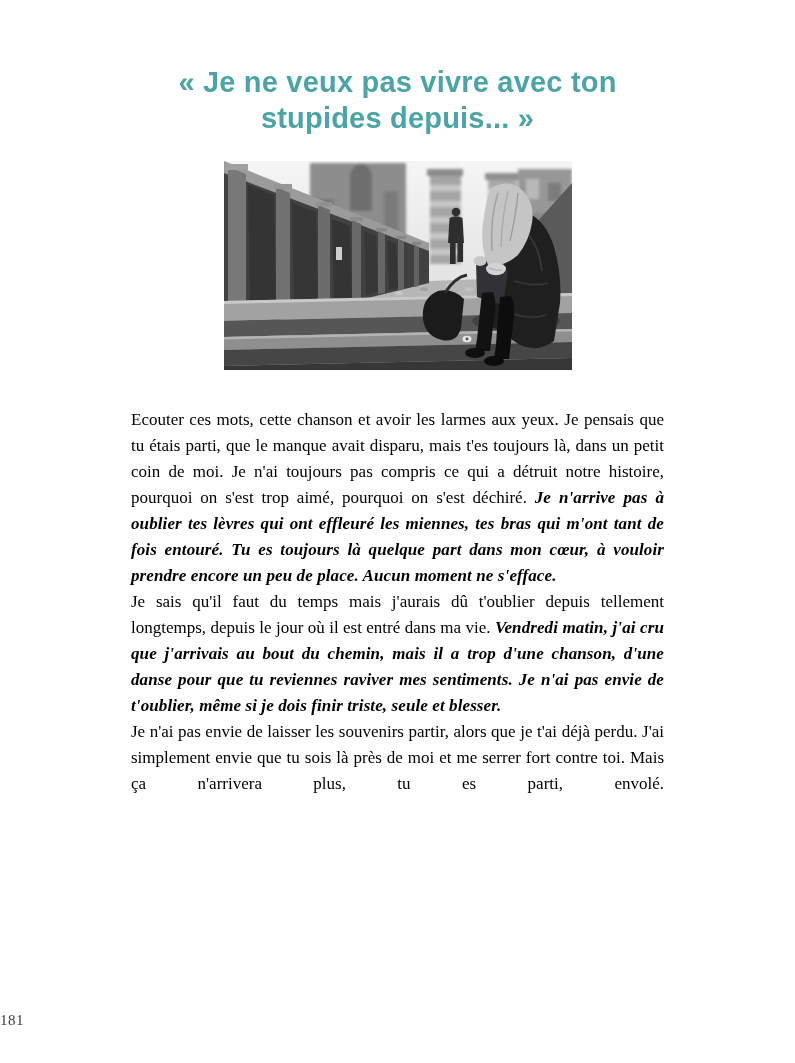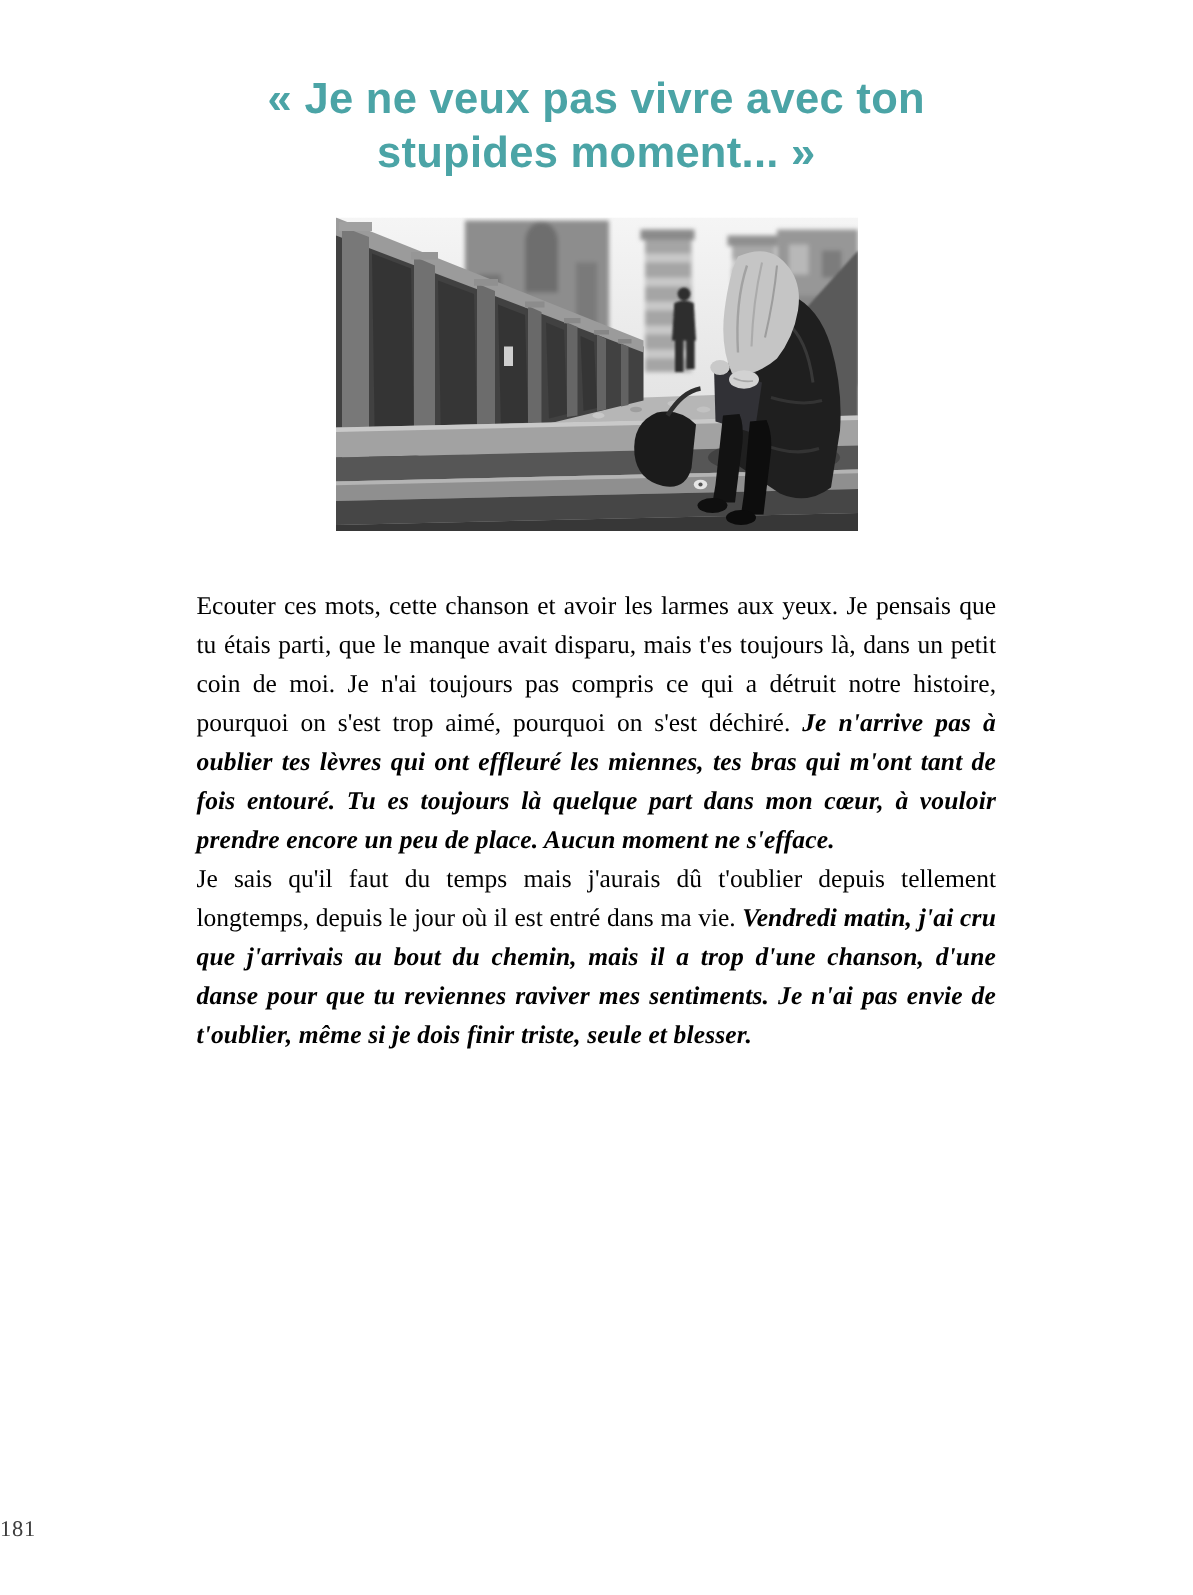--- a/index.html
+++ b/index.html
@@ -12,21 +12,21 @@
     position:relative;
     width:795px;height:1063px;
     margin:0 auto;
     background:#ffffff;
     font-family:"Liberation Serif", serif;
     overflow:hidden;
   }
   
   .quote-heading{
     margin:0;
-    padding-top:48px;
+    padding-top:64px;
     text-align:center;
     font-family:"Liberation Sans", sans-serif;
     font-weight:700;
     font-size:29px;
     line-height:36px;
     letter-spacing:0.2px;
     color:var(--accent);
   }
   .quote-heading .hline{display:block;}
   
@@ -57,21 +57,21 @@
     color:var(--pagenum-ink);
   }
 </style>
 </head>
 <body>
 
 <div class="page">
 
   <h1 class="quote-heading">
     <span class="hline">« Je ne veux pas vivre avec ton</span>
-    <span class="hline">stupides moment... »</span>
+    <span class="hline">stupides depuis... »</span>
   </h1>
 
   <figure class="photo-wrap" style="margin-top:25px;" role="img" aria-label="Photo noir et blanc : jeune femme aux longs cheveux blonds assise sur des marches en pierre le long d'un mur de briques, un homme s'éloignant au loin sur les pavés">
     <svg viewBox="0 0 348 209" width="348" height="209" aria-hidden="true">
       <defs>
         <linearGradient id="sky" x1="0" y1="0" x2="0" y2="1">
           <stop offset="0" stop-color="#f5f5f5"></stop>
             <stop offset="1" stop-color="#d8d8d8"></stop>
         </linearGradient>
         <filter id="blurA" x="-10%" y="-10%" width="120%" height="120%">
@@ -205,17 +205,18 @@
         <ellipse cx="251" cy="192" rx="10" ry="5" fill="#0f0f0f"></ellipse>
         <path d="M276 136 q-3 30 -4 48 l-2 14 h15 l5 -42 q1 -12 -3 -21 z" fill="#0d0d0d"></path>
         <ellipse cx="270" cy="200" rx="10" ry="5" fill="#0c0c0c"></ellipse>
       </g>
     </svg>
   </figure>
 
   <div class="bodytext">
     <p><span>Ecouter ces mots, cette chanson et avoir les larmes aux yeux. Je pensais que tu étais parti, que le manque avait disparu, mais t'es toujours là, dans un petit coin de moi. Je n'ai toujours pas compris ce qui a détruit notre histoire, pourquoi on s'est trop aimé, pourquoi on s'est déchiré. </span><b><i>Je n'arrive pas à oublier tes lèvres qui ont effleuré les miennes, tes bras qui m'ont tant de fois entouré. Tu es toujours là quelque part dans mon cœur, à vouloir prendre encore un peu de place. Aucun moment ne s'efface.</i></b></p>
     <p><span>Je sais qu'il faut du temps mais j'aurais dû t'oublier depuis tellement longtemps, depuis le jour où il est entré dans ma vie. </span><b><i>Vendredi matin, j'ai cru que j'arrivais au bout du chemin, mais il a trop d'une chanson, d'une danse pour que tu reviennes raviver mes sentiments. Je n'ai pas envie de t'oublier, même si je dois finir triste, seule et blesser.</i></b></p>
+    <p class="force-last"><span>Je n'ai pas envie de laisser les souvenirs partir, alors que je t'ai déjà perdu. J'ai simplement envie que tu sois là près de moi et me serrer fort contre toi. Mais ça n'arrivera plus, tu es parti, envolé.</span></p>
   </div>
 
   <div class="pagenum">181</div>
 
 </div>
 
 </body></html>

